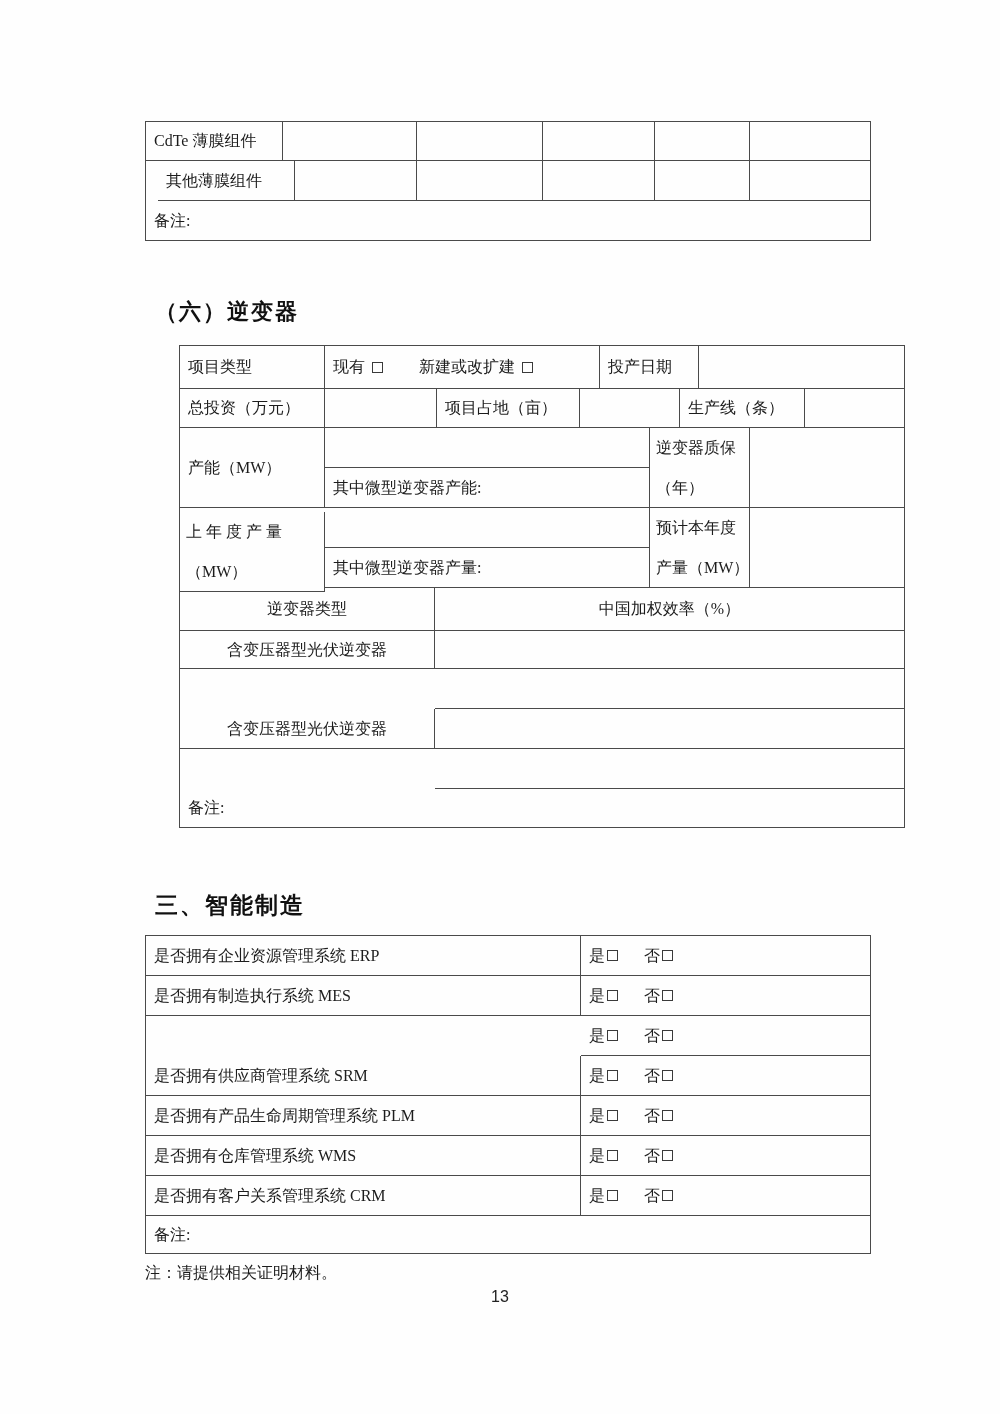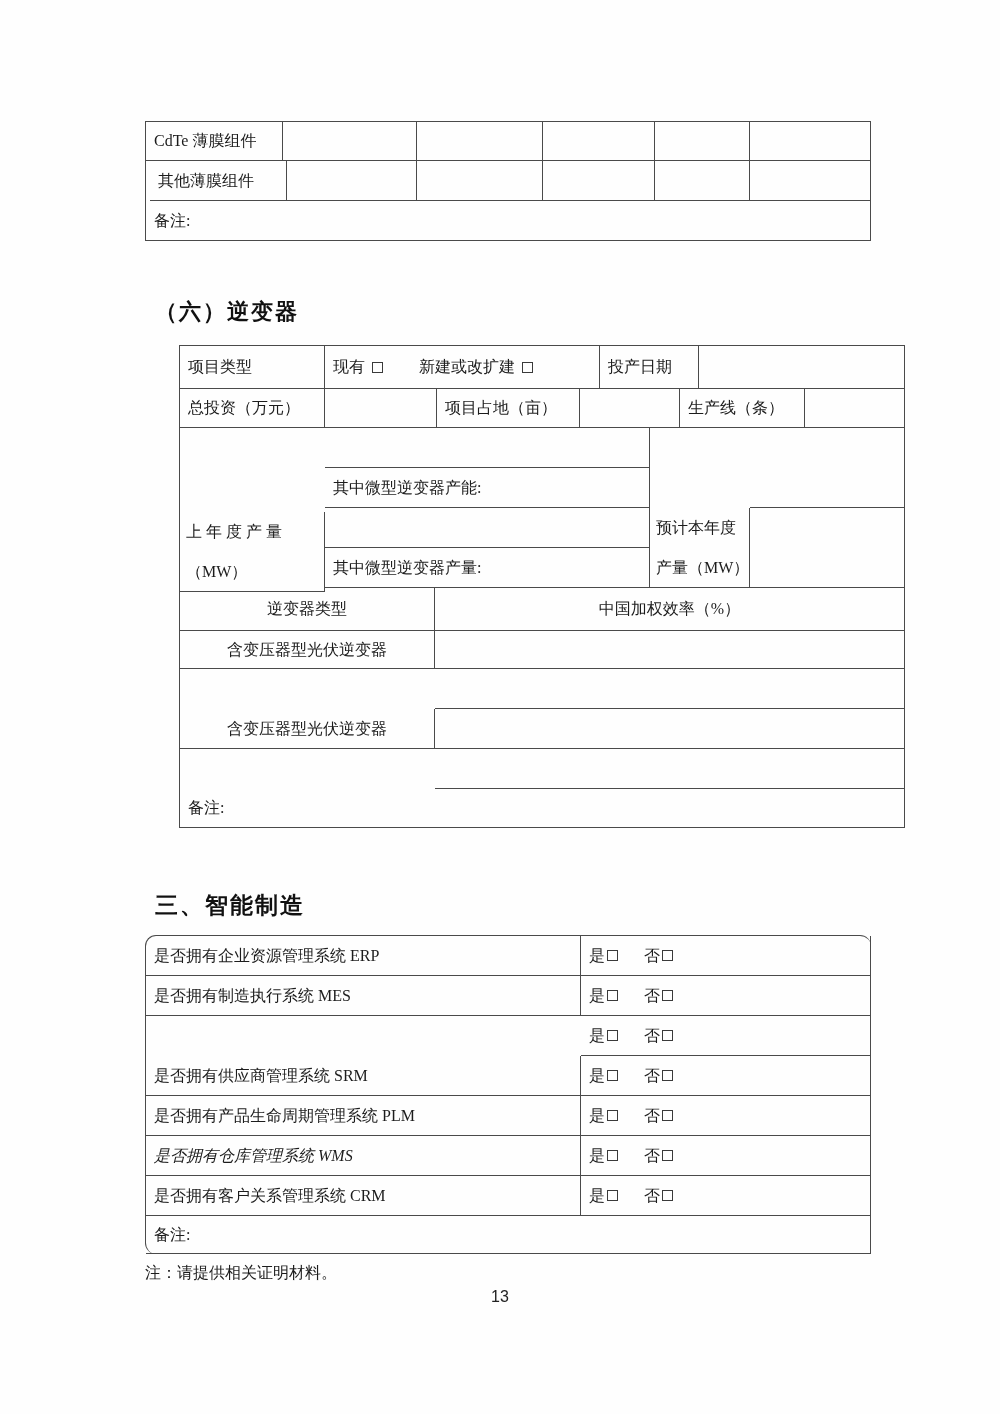--- a/index.html
+++ b/index.html
@@ -43,21 +43,21 @@
 <div class="page">
 
   <div class="tbl" style="left:145px;top:121px;width:725px;height:119px;">
     <div class="c" style="left:0;top:0;width:137px;height:39px;">CdTe 薄膜组件</div>
     <div class="c" style="left:137px;top:0;width:134px;height:39px;"></div>
     <div class="c" style="left:271px;top:0;width:126px;height:39px;"></div>
     <div class="c" style="left:397px;top:0;width:112px;height:39px;"></div>
     <div class="c" style="left:509px;top:0;width:95px;height:39px;"></div>
     <div class="c" style="left:604px;top:0;width:121px;height:39px;"></div>
 
-    <div class="c" style="left:4px;top:39px;width:137px;height:40px;">其他薄膜组件</div>
+    <div class="c" style="left:12px;top:39px;width:137px;height:40px;">其他薄膜组件</div>
     <div class="c" style="left:137px;top:39px;width:134px;height:40px;"></div>
     <div class="c" style="left:271px;top:39px;width:126px;height:40px;"></div>
     <div class="c" style="left:397px;top:39px;width:112px;height:40px;"></div>
     <div class="c" style="left:509px;top:39px;width:95px;height:40px;"></div>
     <div class="c" style="left:604px;top:39px;width:121px;height:40px;"></div>
 
     <div class="c" style="left:0;top:79px;width:725px;height:40px;">备注:</div>
   </div>
 
   <div class="h-serif" style="left:155px;top:297px;">（六）逆变器</div>
@@ -71,22 +71,27 @@
     <div class="c" style="left:420px;top:0;width:99px;height:43px;">投产日期</div>
     <div class="c" style="left:519px;top:0;width:206px;height:43px;"></div>
 
     <div class="c" style="left:0;top:43px;width:145px;height:39px;">总投资（万元）</div>
     <div class="c" style="left:145px;top:43px;width:112px;height:39px;"></div>
     <div class="c" style="left:257px;top:43px;width:143px;height:39px;">项目占地（亩）</div>
     <div class="c" style="left:400px;top:43px;width:100px;height:39px;"></div>
     <div class="c" style="left:500px;top:43px;width:125px;height:39px;">生产线（条）</div>
     <div class="c" style="left:625px;top:43px;width:100px;height:39px;"></div>
 
+    <div class="c" style="left:0;top:82px;width:145px;height:80px;">产能（MW）</div>
     <div class="c" style="left:145px;top:82px;width:325px;height:40px;"></div>
     <div class="c" style="left:145px;top:122px;width:325px;height:40px;">其中微型逆变器产能:</div>
+    <div class="c two" style="left:470px;top:82px;width:100px;height:80px;">
+      <span>逆变器质保</span>
+      <span>（年）</span>
+    </div>
     <div class="c" style="left:570px;top:82px;width:155px;height:80px;"></div>
 
     <div class="c two" style="left:0;top:166px;width:145px;height:80px;">
       <span>上 年 度 产 量</span>
       <span>（MW）</span>
     </div>
     <div class="c" style="left:145px;top:162px;width:325px;height:40px;"></div>
     <div class="c" style="left:145px;top:202px;width:325px;height:40px;">其中微型逆变器产量:</div>
     <div class="c two" style="left:470px;top:162px;width:100px;height:80px;">
       <span>预计本年度</span>
@@ -105,21 +110,21 @@
     <div class="c ctr" style="left:0;top:363px;width:255px;height:40px;">含变压器型光伏逆变器</div>
     <div class="c" style="left:255px;top:363px;width:470px;height:40px;"></div>
 
     <div class="c" style="left:255px;top:403px;width:470px;height:40px;"></div>
 
     <div class="c" style="left:0;top:443px;width:725px;height:39px;">备注:</div>
   </div>
 
   <div class="h-sans" style="left:155px;top:890px;">三、智能制造</div>
 
-  <div class="tbl" style="left:145px;top:935px;width:725px;height:318px;border-radius:11px;">
+  <div class="tbl" style="left:145px;top:935px;width:725px;height:318px;">
 
     <div class="c" style="left:0;top:0;width:435px;height:40px;">是否拥有企业资源管理系统 ERP</div>
     <div class="c" style="left:435px;top:0;width:290px;height:40px;">
       <span>是</span><span class="cb" style="margin-left:2px;"></span><span class="noGap">否</span><span class="cb" style="margin-left:2px;"></span>
     </div>
 
     <div class="c" style="left:0;top:40px;width:435px;height:40px;">是否拥有制造执行系统 MES</div>
     <div class="c" style="left:435px;top:40px;width:290px;height:40px;">
       <span>是</span><span class="cb" style="margin-left:2px;"></span><span class="noGap">否</span><span class="cb" style="margin-left:2px;"></span>
     </div>
@@ -131,21 +136,21 @@
     <div class="c" style="left:0;top:120px;width:435px;height:40px;">是否拥有供应商管理系统 SRM</div>
     <div class="c" style="left:435px;top:120px;width:290px;height:40px;">
       <span>是</span><span class="cb" style="margin-left:2px;"></span><span class="noGap">否</span><span class="cb" style="margin-left:2px;"></span>
     </div>
 
     <div class="c" style="left:0;top:160px;width:435px;height:40px;">是否拥有产品生命周期管理系统 PLM</div>
     <div class="c" style="left:435px;top:160px;width:290px;height:40px;">
       <span>是</span><span class="cb" style="margin-left:2px;"></span><span class="noGap">否</span><span class="cb" style="margin-left:2px;"></span>
     </div>
 
-    <div class="c" style="left:0;top:200px;width:435px;height:40px;font-style:italic;">是否拥有仓库管理系统 WMS</div>
+    <div class="c" style="left:0;top:200px;width:435px;height:40px;">是否拥有仓库管理系统 WMS</div>
     <div class="c" style="left:435px;top:200px;width:290px;height:40px;">
       <span>是</span><span class="cb" style="margin-left:2px;"></span><span class="noGap">否</span><span class="cb" style="margin-left:2px;"></span>
     </div>
 
     <div class="c" style="left:0;top:240px;width:435px;height:40px;">是否拥有客户关系管理系统 CRM</div>
     <div class="c" style="left:435px;top:240px;width:290px;height:40px;">
       <span>是</span><span class="cb" style="margin-left:2px;"></span><span class="noGap">否</span><span class="cb" style="margin-left:2px;"></span>
     </div>
 
     <div class="c" style="left:0;top:280px;width:725px;height:38px;">备注:</div>

